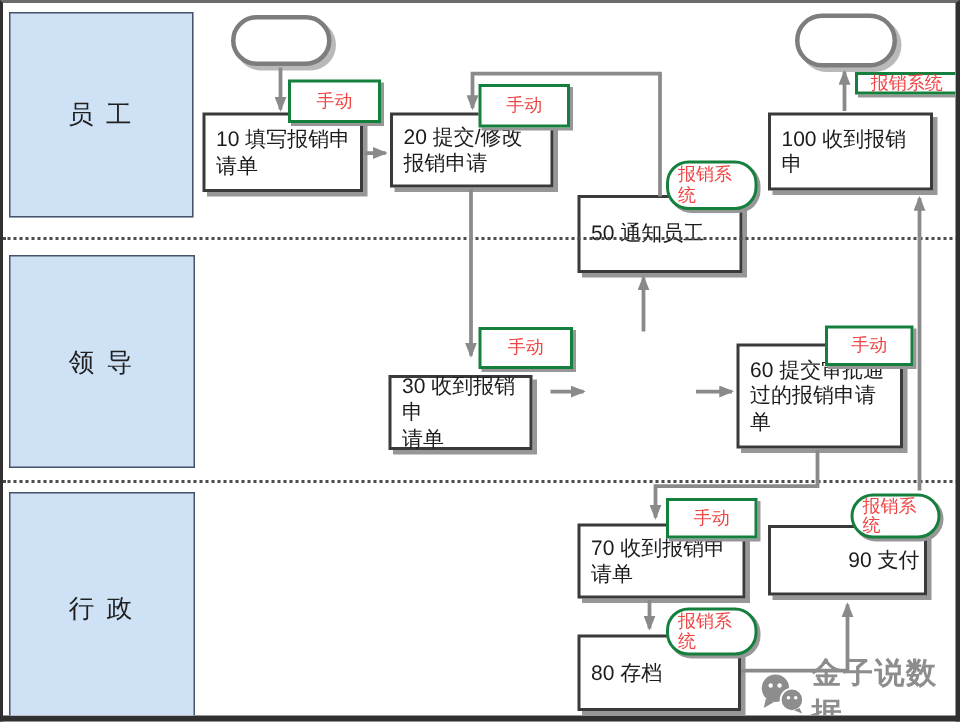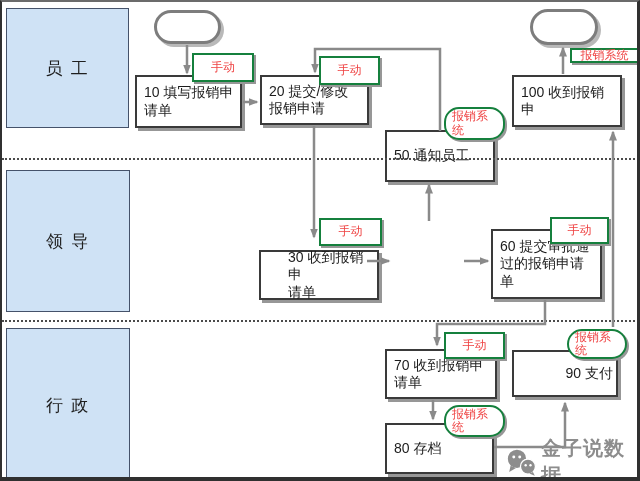--- a/index.html
+++ b/index.html
@@ -40,21 +40,21 @@
   .watermark {
     position:absolute; left:504px; top:433px; display:flex; align-items:center; gap:4px;
     z-index:30; color:#8d8d8d; font-weight:bold; font-size:20px; letter-spacing:1px;
   }
 </style>
 </head>
 <body>
 
 <div id="canvas">
 
-  <div class="lane" style="left:4px;top:6px;width:123px;height:120px;align-items:center;">
+  <div class="lane" style="left:4px;top:6px;width:123px;height:137px;align-items:center;">
     <span class="lane-label">员 工</span>
   </div>
   <div class="lane" style="left:4px;top:168px;width:124px;height:142px;">
     <span class="lane-label">领 导</span>
   </div>
   <div class="lane" style="left:4px;top:326px;width:124px;height:155px;">
     <span class="lane-label">行 政</span>
   </div>
 
   <div class="divider" style="top:156px;"></div>
@@ -64,21 +64,21 @@
   <div class="terminator" style="left:528px;top:7px;width:68px;height:36px;"></div>
 
   <div class="flow-box" style="left:133px;top:73px;width:107px;height:53px;">
     <span class="node-label">10 填写报销申
 请单</span>
   </div>
   <div class="flow-box" style="left:258px;top:73px;width:109px;height:50px;">
     <span class="node-label">20 提交/修改
 报销申请</span>
   </div>
-  <div class="flow-box" style="left:257px;top:248px;width:120px;height:50px;padding-left:20px;">
+  <div class="flow-box" style="left:257px;top:248px;width:96px;height:50px;">
     <span class="node-label">30 收到报销申
 请单</span>
   </div>
   <div class="flow-box" style="left:383px;top:128px;width:110px;height:52px;">
     <span class="node-label">50 通知员工</span>
   </div>
   <div class="flow-box" style="left:489px;top:227px;width:111px;height:70px;">
     <span class="node-label">60 提交审批通
 过的报销申请
 单</span>

